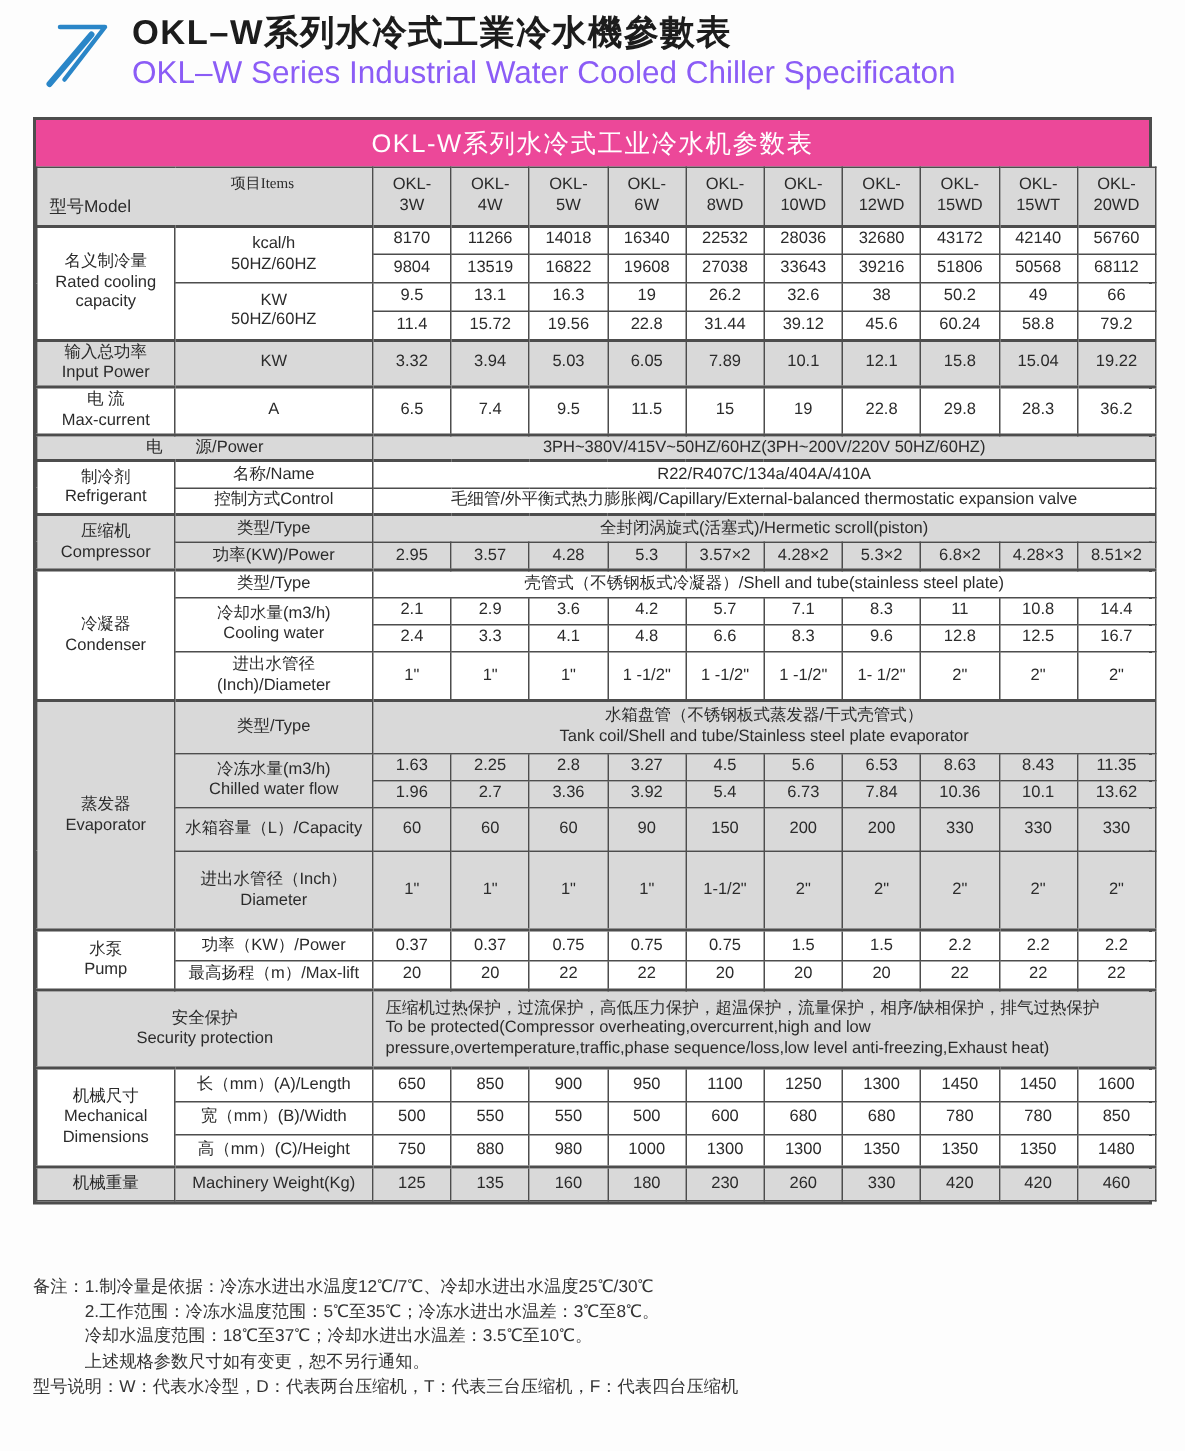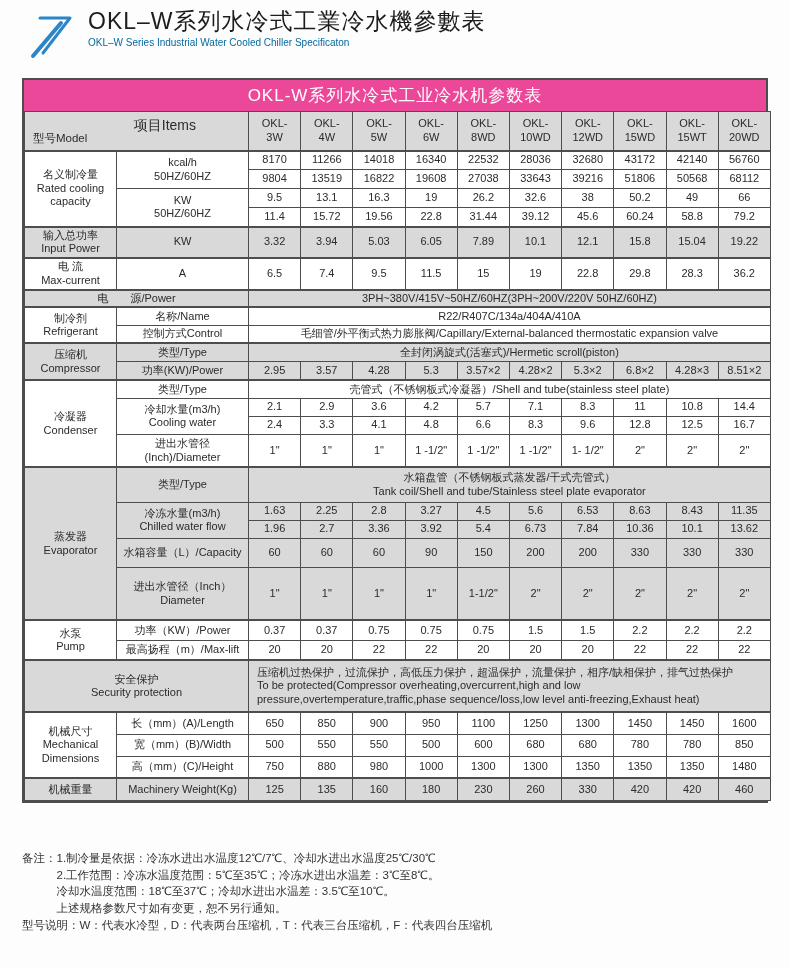--- a/index.html
+++ b/index.html
@@ -6,22 +6,22 @@
   html,body { margin:0; padding:0; }
   body {
     width:790px; height:967px; background:#fdfdfd;
     font-family:"Liberation Sans", sans-serif; color:#2b2b2b;
   }
   .page { padding:6px 22px 0 22px; }
 
   
   .header { display:flex; align-items:flex-start; gap:10px; margin:2px 0 16px 4px; }
   .logo { width:52px; height:52px; flex:0 0 52px; margin-top:2px; }
-  .title-zh { font-size:23px; font-weight:400; letter-spacing:1px; color:#1c1c1c; line-height:1.15; }
-  .title-en { font-size:10px; color:#0369a1; margin-top:3px; }
+  .title-zh { font-size:23px; font-weight:700; letter-spacing:1px; color:#1c1c1c; line-height:1.15; }
+  .title-en { font-size:21px; color:#8b5cf6; margin-top:3px; }
 
   
   .table-wrap { border:2px solid #4d4d4d; }
   .table-title {
     color:#fff; text-align:center; font-size:17px; font-weight:500;
     height:31px; line-height:31px; letter-spacing:1px;
   }
   table { border-collapse:collapse; width:100%; table-layout:fixed; }
   td {
     border:1px solid #4d4d4d; text-align:center; vertical-align:middle;
@@ -31,21 +31,21 @@
   tr.g td { background:#d9d9d9; }
   tr.sec td { border-top-width:2px; }
   td.pre, .pre { white-space:pre-line; }
   td.left { text-align:left; padding:3px 8px; }
   td.corner { position:relative; padding:0;
     background-image:linear-gradient(to bottom right,
       transparent calc(50% - 0.8px), #4d4d4d calc(50% - 0.8px),
       #4d4d4d calc(50% + 0.8px), transparent calc(50% + 0.8px));
   }
   .c-model { position:absolute; left:8px; bottom:4px; font-size:11.5px; }
-  .c-items { position:absolute; right:52px; top:5px; font-size:14px; }
+  .c-items { position:absolute; right:52px; top:5px; font-size:10px;font-family:Liberation Serif, serif; }
 
   
   .notes { margin-top:14px; font-size:11.5px; color:#333; line-height:1.45; white-space:pre-wrap; }
   .notes div { margin:0; }
 </style>
 </head>
 <body>
 
 <div class="page">
 

